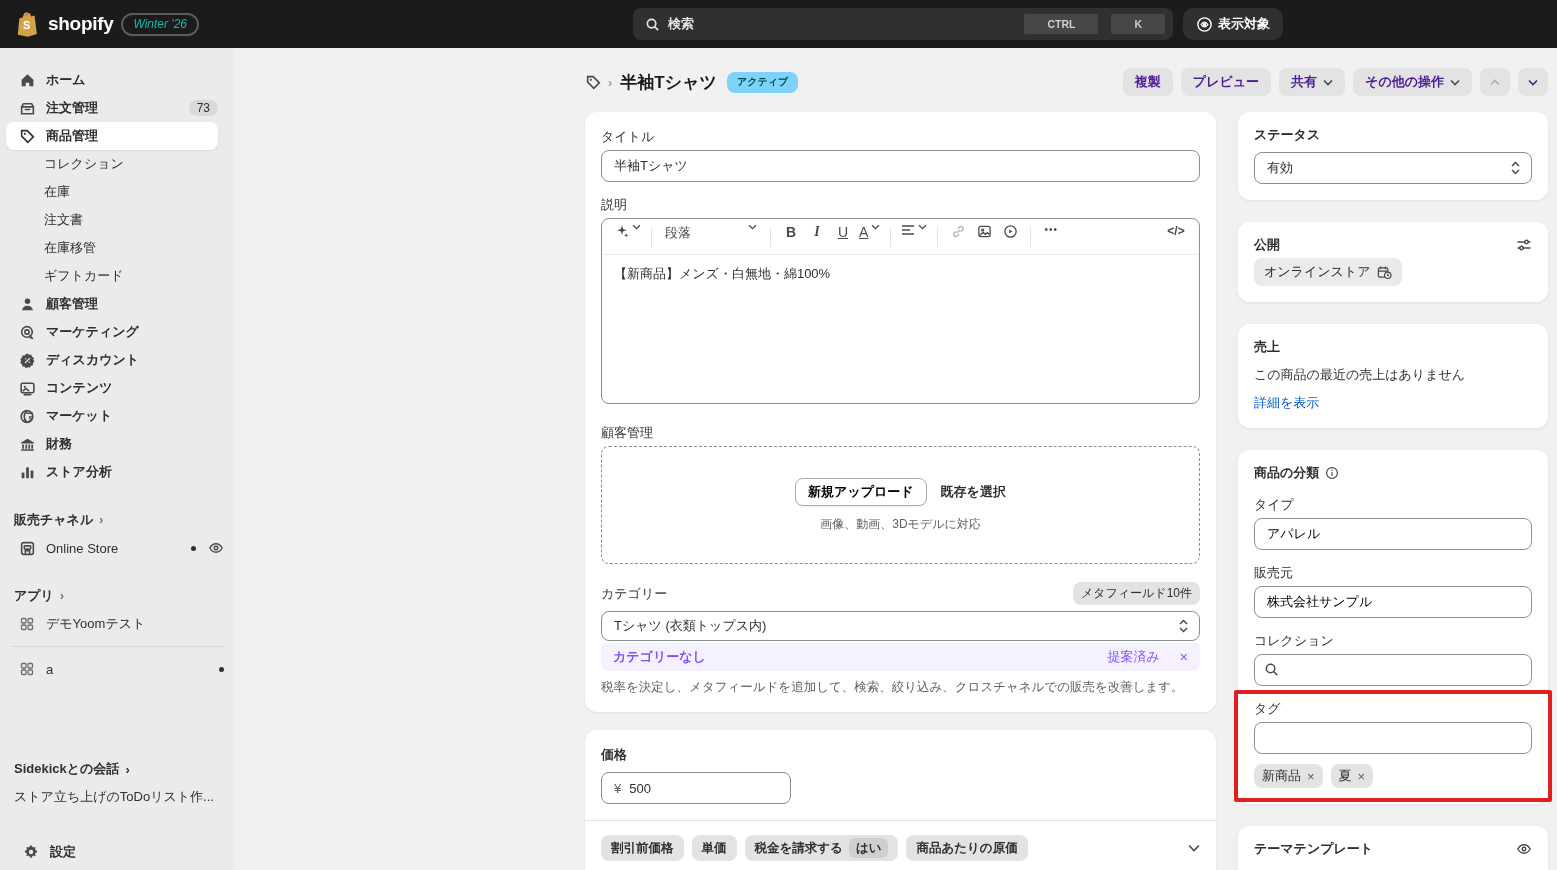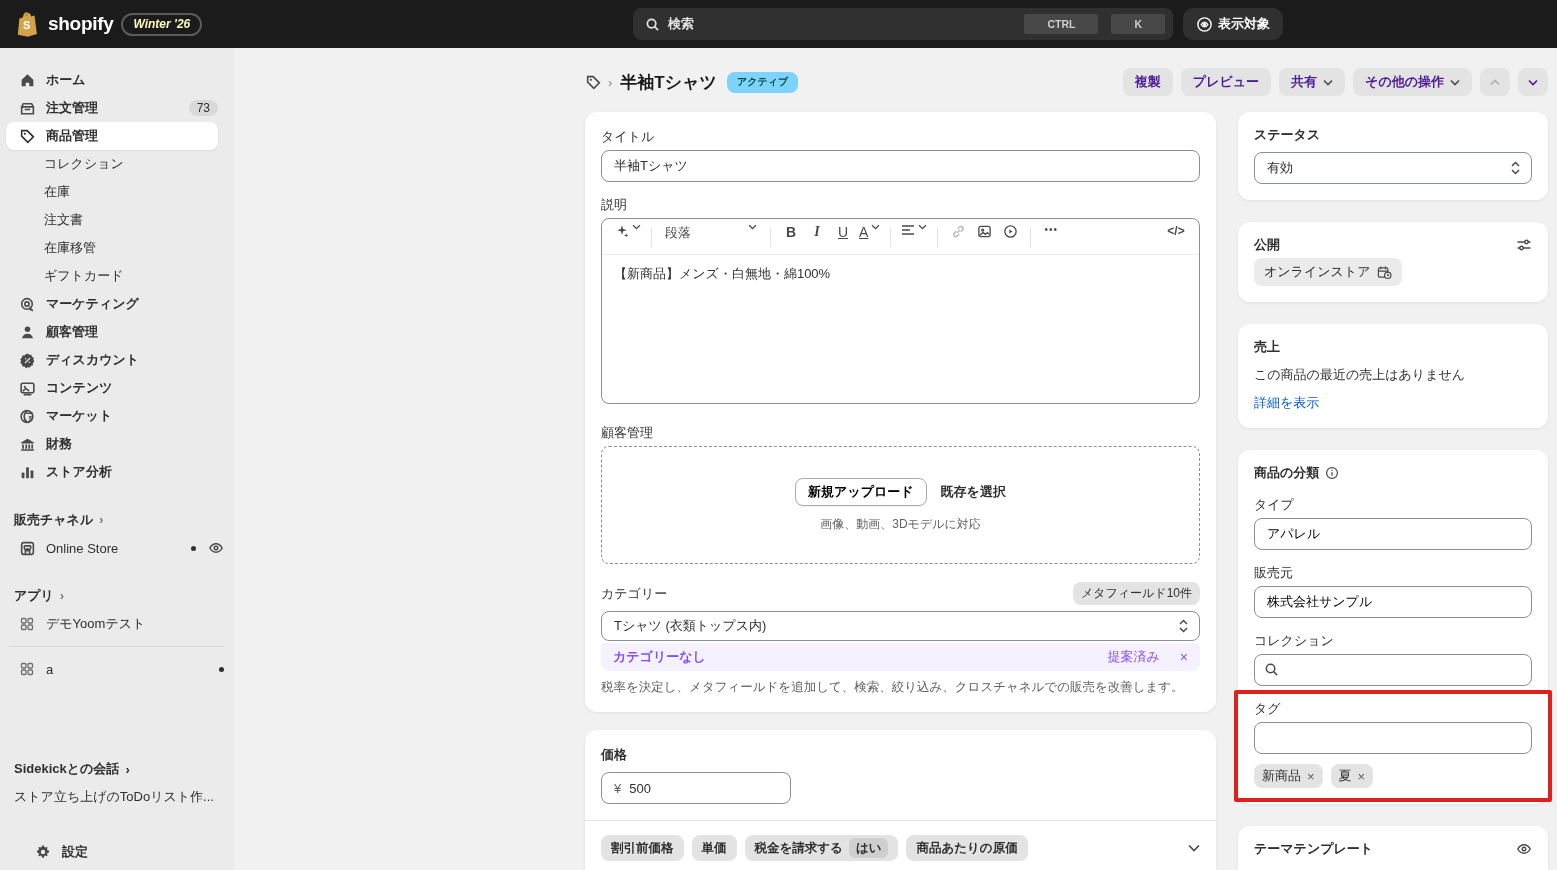--- a/index.html
+++ b/index.html
@@ -3,21 +3,21 @@
 <meta charset="utf-8">
 <style>
   * { margin:0; padding:0; box-sizing:border-box; }
   html,body { width:1557px; height:870px; overflow:hidden; }
   body { font-family:"Liberation Sans","DejaVu Sans",sans-serif; background:#f1f1f1; color:#303030; font-size:13px; }
 
   
   .topbar { position:relative; height:48px; background:#1b1b1b; }
   .brand { position:absolute; left:14px; top:0; height:48px; display:flex; align-items:center; gap:8px; }
   .brand-word { color:#fff; font-size:19px; font-weight:bold; letter-spacing:-0.3px; }
-  .edition-badge { border:2px solid #5b5b5b; border-radius:999px; color:#fef9c3; font-size:12px; font-weight:bold; font-style:italic; padding:2px 10px 3px; }
+  .edition-badge { border:2px solid #5b5b5b; border-radius:999px; color:#14b8a6; font-size:12px; font-weight:normal; font-style:italic; padding:2px 10px 3px; }
   .searchbox { position:absolute; left:633px; top:8px; width:540px; height:32px; background:#303030; border-radius:8px; display:flex; align-items:center; padding:0 8px 0 12px; cursor:text; }
   .searchbox .ph { color:#e3e3e3; font-weight:600; margin-left:8px; flex:1; }
   .kbd { background:#474747; color:#cfcfcf; font-size:10.5px; font-weight:bold; border-radius:2px; height:20px; display:flex; align-items:center; padding:0 23px; margin-left:13px; }
   .view-target { position:absolute; left:1183px; top:8px; height:32px; background:#303030; border-radius:10px; display:flex; align-items:center; gap:5px; padding:0 13px; color:#fff; font-weight:bold; cursor:pointer; }
 
   
   .sidebar { position:absolute; left:0; top:48px; width:234px; height:822px; background:#ebebeb; }
   .side-nav { padding-top:18px; }
   .nav-item { height:28px; margin:0 16px 0 6px; display:flex; align-items:center; gap:10px; padding-left:12px; border-radius:8px; font-weight:600; cursor:pointer; }
   .nav-item.sub { padding-left:38px; font-weight:400; }
@@ -26,21 +26,21 @@
   .nav-badge { margin-left:auto; background:#d9d9d9; border-radius:8px; font-size:12px; font-weight:400; padding:1px 8px; }
   .side-heading { margin:24px 14px 0; height:20px; display:flex; align-items:center; gap:6px; font-weight:600; cursor:pointer; }
   .side-heading .chev { color:#6e6e6e; font-size:12px; }
   .channel-row,.app-row { height:28px; margin:4px 10px 0 6px; display:flex; align-items:center; gap:10px; padding-left:12px; border-radius:8px; cursor:pointer; font-weight:400; }
   .row-right { margin-left:auto; display:flex; align-items:center; gap:12px; color:#4a4a4a; }
   .dot { width:5px; height:5px; border-radius:50%; background:#303030; }
   .side-divider { height:1px; background:#d9d9d9; margin:8px 10px; }
   .sidekick-block { position:absolute; left:0; top:710px; width:234px; }
   .sidekick-row { display:flex; align-items:center; gap:6px; padding-left:14px; font-weight:600; height:22px; cursor:pointer; }
   .todo-row { padding:8px 8px 0 14px; color:#303030; height:24px; white-space:nowrap; overflow:hidden; cursor:pointer; }
-  .settings-row { position:absolute; left:22px; top:790px; width:212px; height:28px; display:flex; align-items:center; gap:10px; padding-left:12px; font-weight:600; border-radius:8px; cursor:pointer; }
+  .settings-row { position:absolute; left:10px; top:790px; width:212px; height:28px; display:flex; align-items:center; gap:10px; padding-left:12px; font-weight:600; border-radius:8px; cursor:pointer; }
 
   
   .main { position:absolute; left:234px; top:48px; width:1323px; height:822px; }
   .page-header { position:absolute; left:351px; top:18px; width:963px; height:32px; display:flex; align-items:center; }
   .crumb-sep { color:#8a8a8a; margin:0 8px 0 6px; font-size:13px; }
   .page-title { font-size:17px; font-weight:bold; color:#1a1a1a; }
   .status-pill { margin-left:10px; background:#7dd3fc; color:#014b40; font-size:10px; font-weight:600; border-radius:8px; padding:3px 10px 4px; }
   .hdr-actions { margin-left:auto; display:flex; align-items:center; gap:8px; }
   .btn { height:28px; background:#e3e3e3; border:none; border-radius:8px; font-family:inherit; font-size:13px; font-weight:600; color:#4c1d95; padding:0 12px; display:flex; align-items:center; gap:6px; cursor:pointer; }
   .btn .chev { color:#4a4a4a; }
@@ -201,36 +201,36 @@
         <span>注文書</span>
       </div>
     <div class="nav-item sub">
         <span>在庫移管</span>
       </div>
     <div class="nav-item sub">
         <span>ギフトカード</span>
       </div>
     <div class="nav-item">
       <span class="nav-icon">
+          <svg width="17" height="17" viewBox="0 0 16 16" fill="#4a4a4a">
+            <circle cx="8" cy="5" r="2.6"></circle>
+            <path d="M2.8 13.5c.7-3 2.8-4.3 5.2-4.3s4.5 1.3 5.2 4.3z"></path>
+          </svg>
+        </span>
+      <span>顧客管理</span>
+    </div>
+    <div class="nav-item">
+      <span class="nav-icon">
           <svg width="17" height="17" viewBox="0 0 16 16" fill="none" stroke="#4a4a4a" stroke-width="1.5">
             <circle cx="7.5" cy="7.5" r="5"></circle>
             <circle cx="7.5" cy="7.5" r="2"></circle>
             <path d="M9.5 9.5l4 4-1 1-1.6-1.4-.6 1.2z" fill="#4a4a4a" stroke="none"></path>
           </svg>
         </span>
       <span>マーケティング</span>
-    </div>
-    <div class="nav-item">
-      <span class="nav-icon">
-          <svg width="17" height="17" viewBox="0 0 16 16" fill="#4a4a4a">
-            <circle cx="8" cy="5" r="2.6"></circle>
-            <path d="M2.8 13.5c.7-3 2.8-4.3 5.2-4.3s4.5 1.3 5.2 4.3z"></path>
-          </svg>
-        </span>
-      <span>顧客管理</span>
     </div>
     <div class="nav-item">
       <span class="nav-icon">
           <svg width="17" height="17" viewBox="0 0 16 16" fill="#4a4a4a">
             <path d="M8 1.5l1.6 1.2 2-.2.6 1.9 1.8.9-.5 1.9 1 1.8-1.4 1.4.1 2-1.9.6-1 1.7-2-.4-1.8.9-1.3-1.5-2-.1-.4-2-1.6-1.2.7-1.9-.7-1.9 1.6-1.2.4-2 2-.1L6.3 2z"></path>
             <path d="M6 10l4-4M6.3 6.3h.01M9.7 9.7h.01" stroke="#ebebeb" stroke-width="1.3" stroke-linecap="round"></path>
           </svg>
         </span>
       <span>ディスカウント</span>
     </div>

